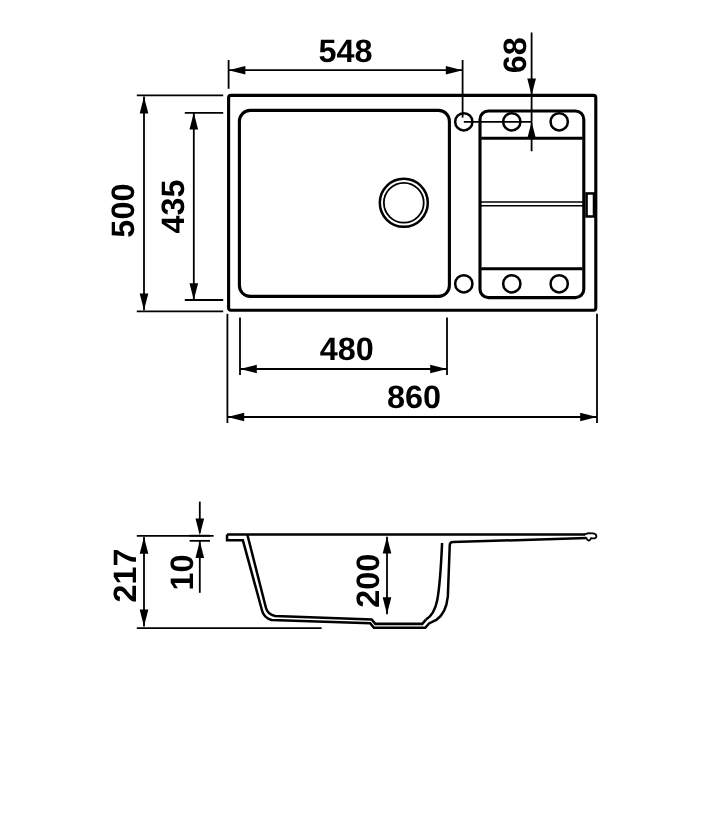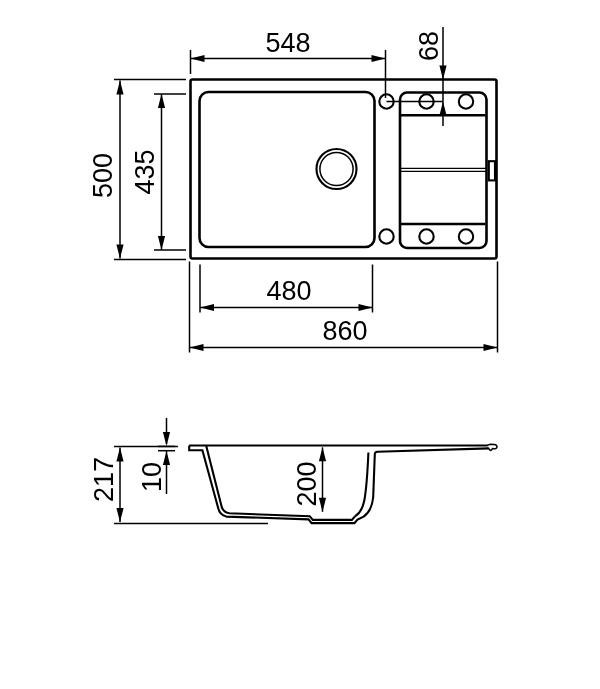--- a/index.html
+++ b/index.html
@@ -3,20 +3,21 @@
 <meta charset="utf-8">
 <style>
   html, body { margin: 0; padding: 0; background: #ffffff; }
   .canvas {
     position: relative;
     width: 588px;
     height: 689px;
     background: #ffffff;
     font-family: "Liberation Sans", sans-serif;
     overflow: hidden;
+    font-weight: bold;
   }
   svg { display: block; }
   text {
     font-family: "Liberation Sans", sans-serif;
     font-size: 27px;
     fill: #000000;
   }
   .ln   { stroke: #000000; fill: none; }
   .thk  { stroke-width: 2.6; }
   .med  { stroke-width: 2.1; }

